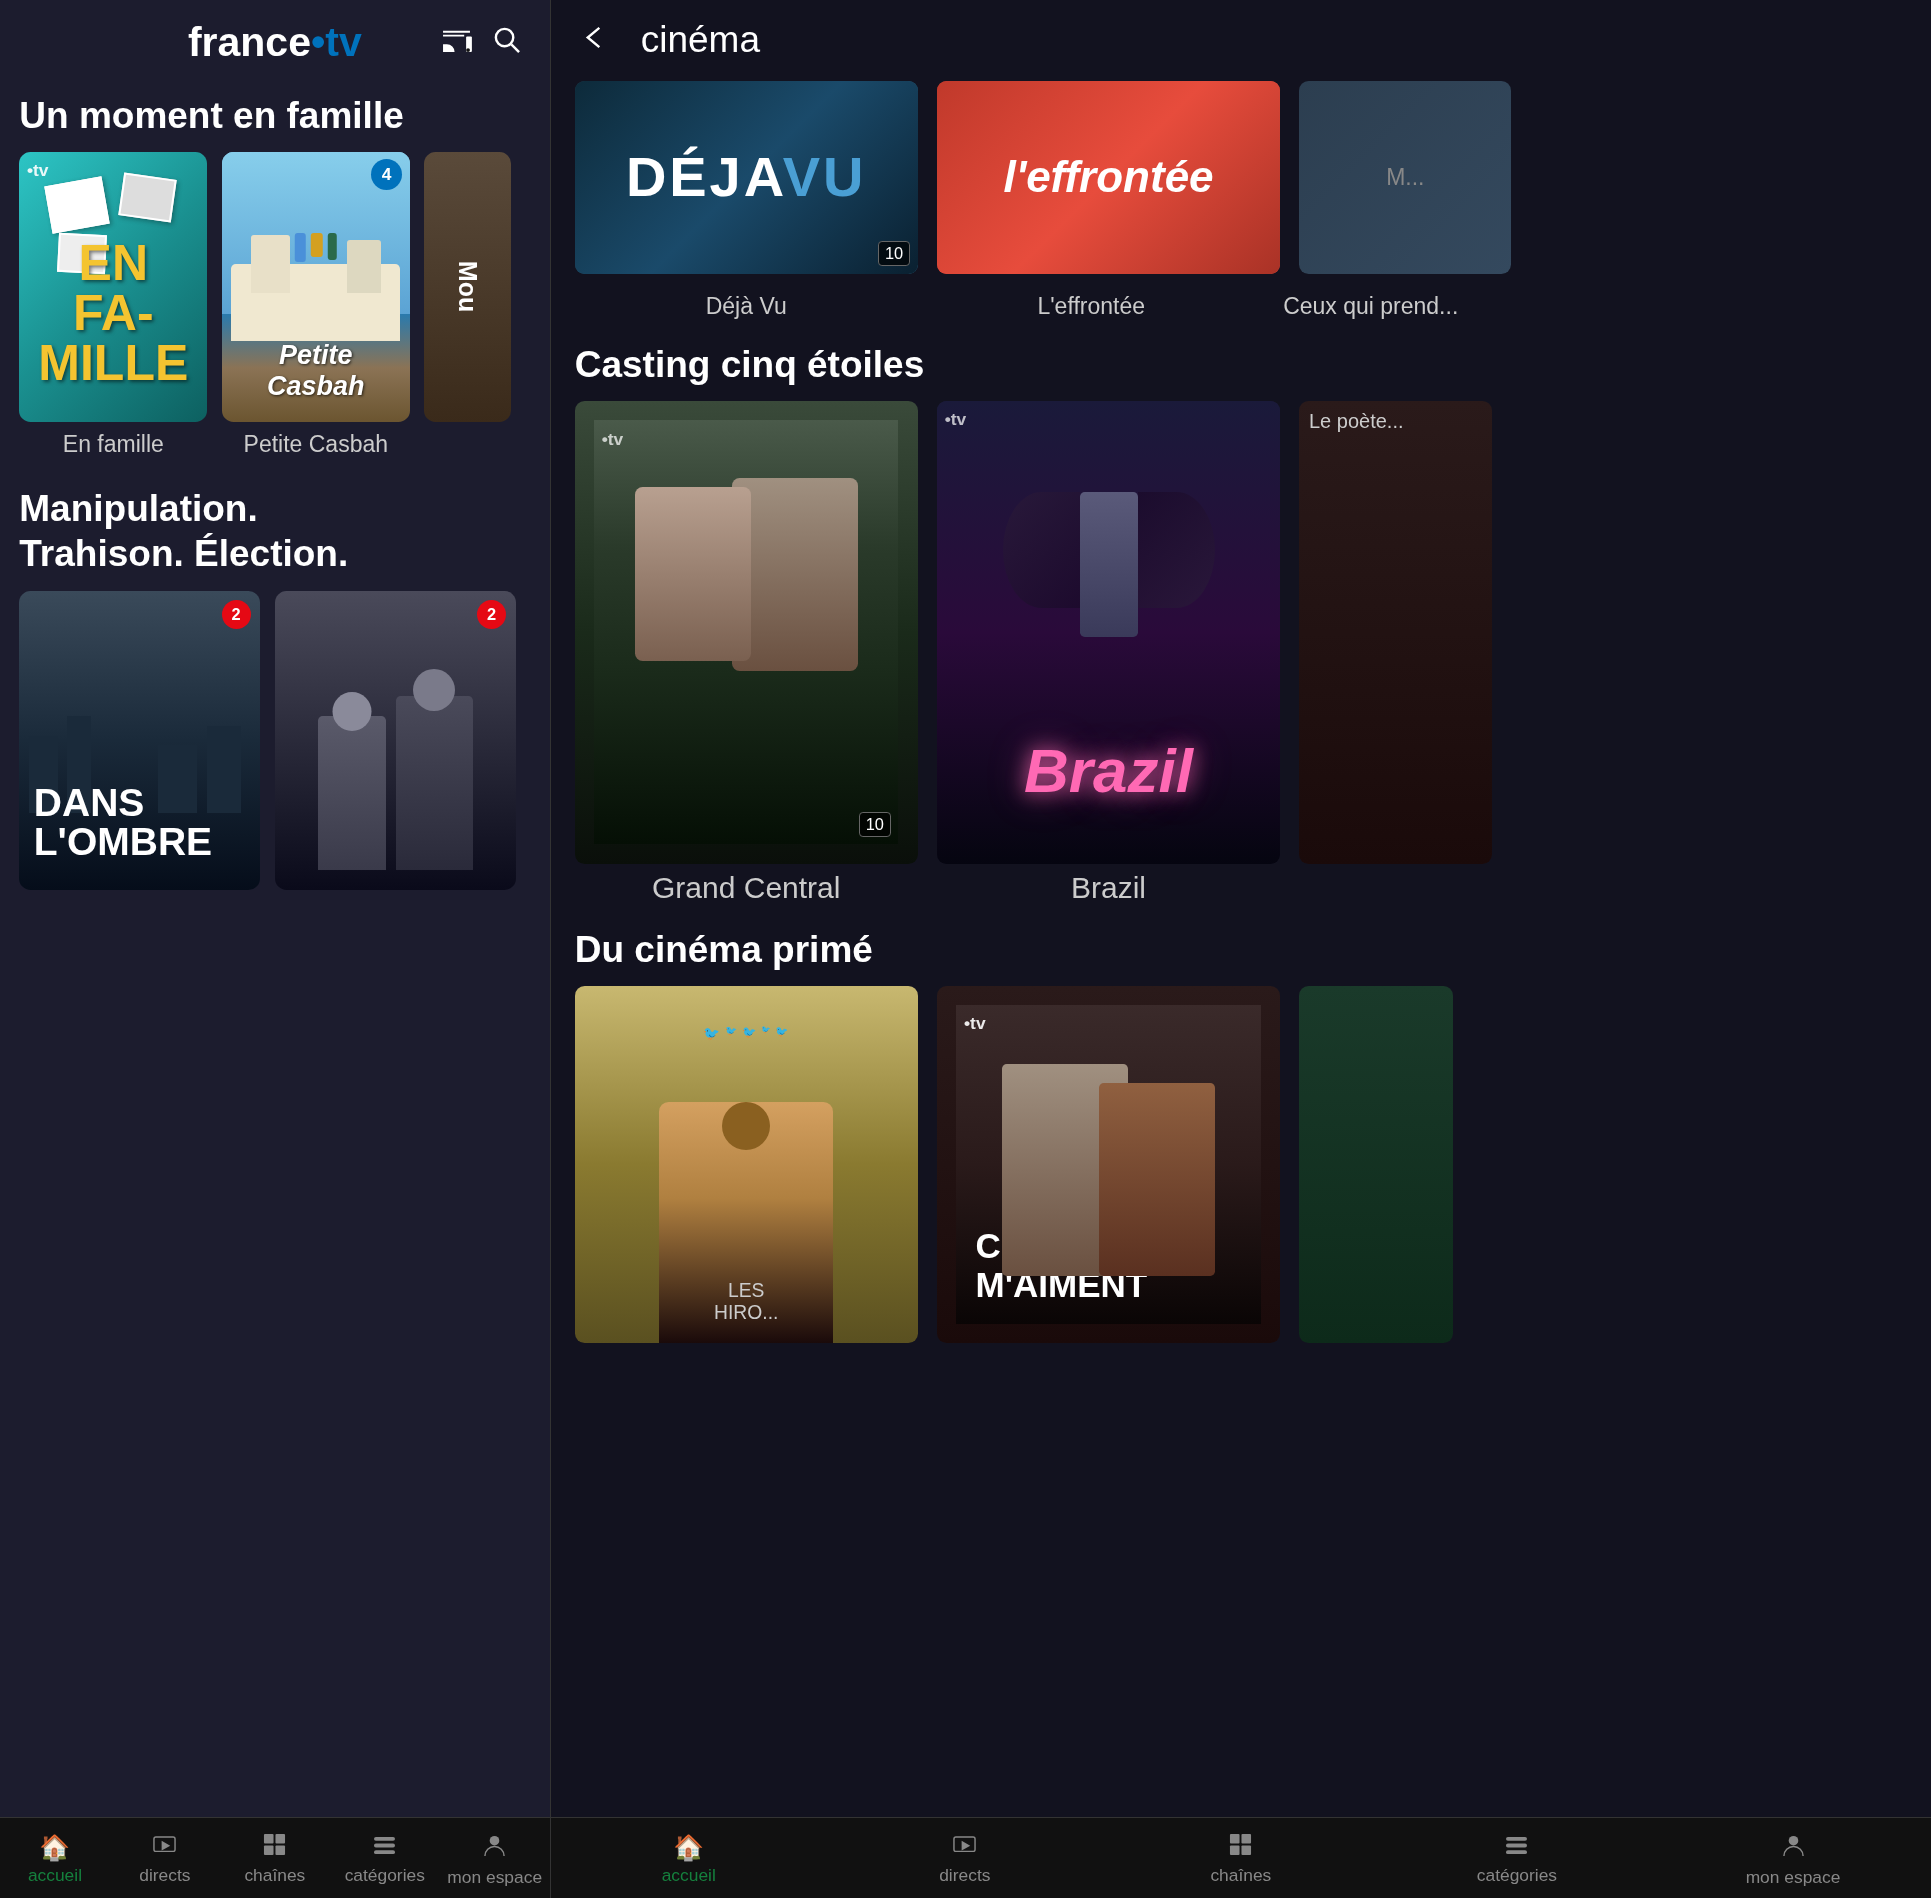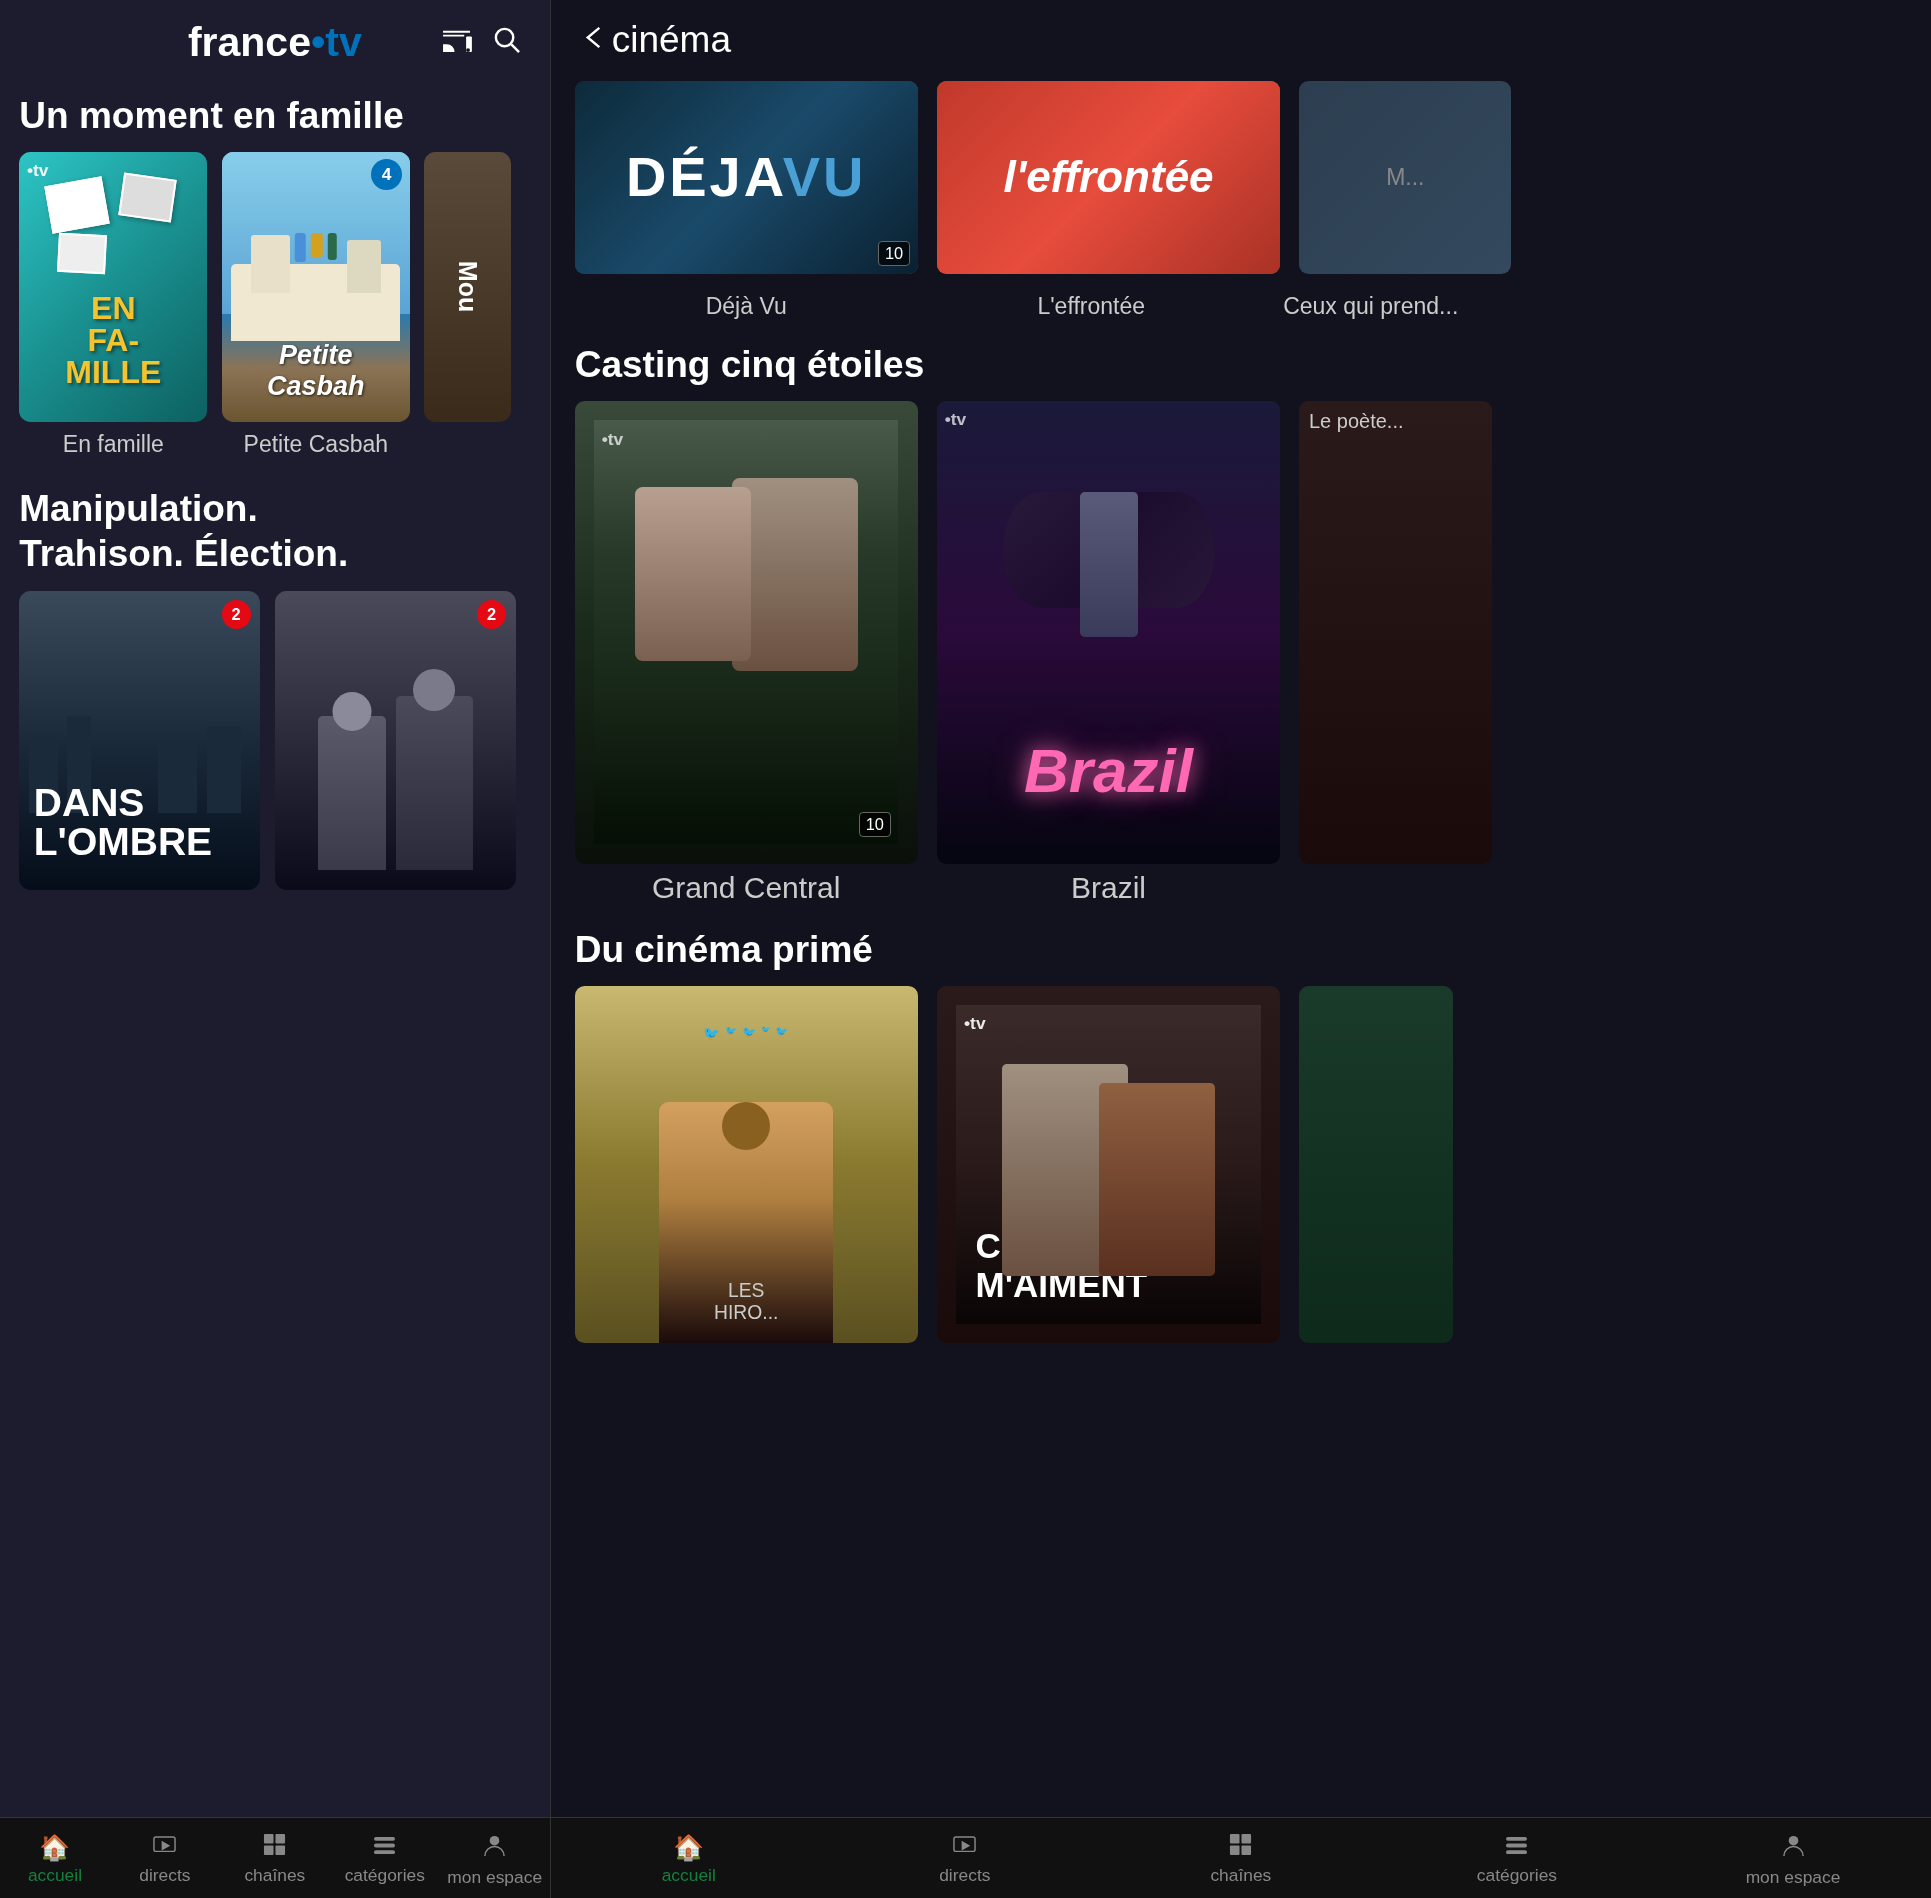--- a/index.html
+++ b/index.html
@@ -259,21 +259,21 @@
       display: flex;
       flex-direction: column;
       position: relative;
       overflow: hidden;
     }
 
     .right-header {
       display: flex;
       align-items: center;
       padding: 19.3px 29px;
-      gap: 3px;
+      gap: 32px;
       background: #12121f;
     }
 
     .back-btn {
       color: white;
       font-size: 35px;
       cursor: pointer;
       background: none;
       border: none;
     }
@@ -563,21 +563,21 @@
     <div class="card card-family">
       <div class="en-famille-bg">
 
         <div style="position:relative; width:100%; height:100%; display:flex; align-items:center; justify-content:center;">
 
           <div style="position:absolute; top:14.5px; left:14.5px; width:58px; height:48px; background:white; transform:rotate(-10deg); border:2.9px solid white; box-shadow:1.9px 1.9px 4.8px rgba(0,0,0,0.3);"></div>
           <div style="position:absolute; top:9.7px; right:19.3px; width:53px; height:43px; background:#ddd; transform:rotate(8deg); border:2.9px solid white; box-shadow:1.9px 1.9px 4.8px rgba(0,0,0,0.3);"></div>
           <div style="position:absolute; top:68px; left:24px; width:48px; height:39px; background:#eee; transform:rotate(3deg); border:2.9px solid white;"></div>
 
           <div style="position:absolute; bottom:19.3px; left:0; right:0; text-align:center;">
-            <div style="font-size:32px; font-weight:900; color:#f4c430; line-height:1.0; text-shadow:1.9px 1.9px 3.9px rgba(0,0,0,0.5);">EN<br>FA-<br>MILLE</div>
+            <div style="font-size:50px; font-weight:900; color:#f4c430; line-height:1.0; text-shadow:1.9px 1.9px 3.9px rgba(0,0,0,0.5);">EN<br>FA-<br>MILLE</div>
           </div>
         </div>
       </div>
       <div class="card-badge-tv"><span class="tv-logo-small">•tv</span></div>
     </div>
 
     <div class="card card-casbah">
       <div class="casbah-bg">
 
         <div style="position:absolute; top:0; left:0; right:0; height:60%; background: linear-gradient(180deg, #87ceeb 0%, #5ba3d4 100%);"></div>

